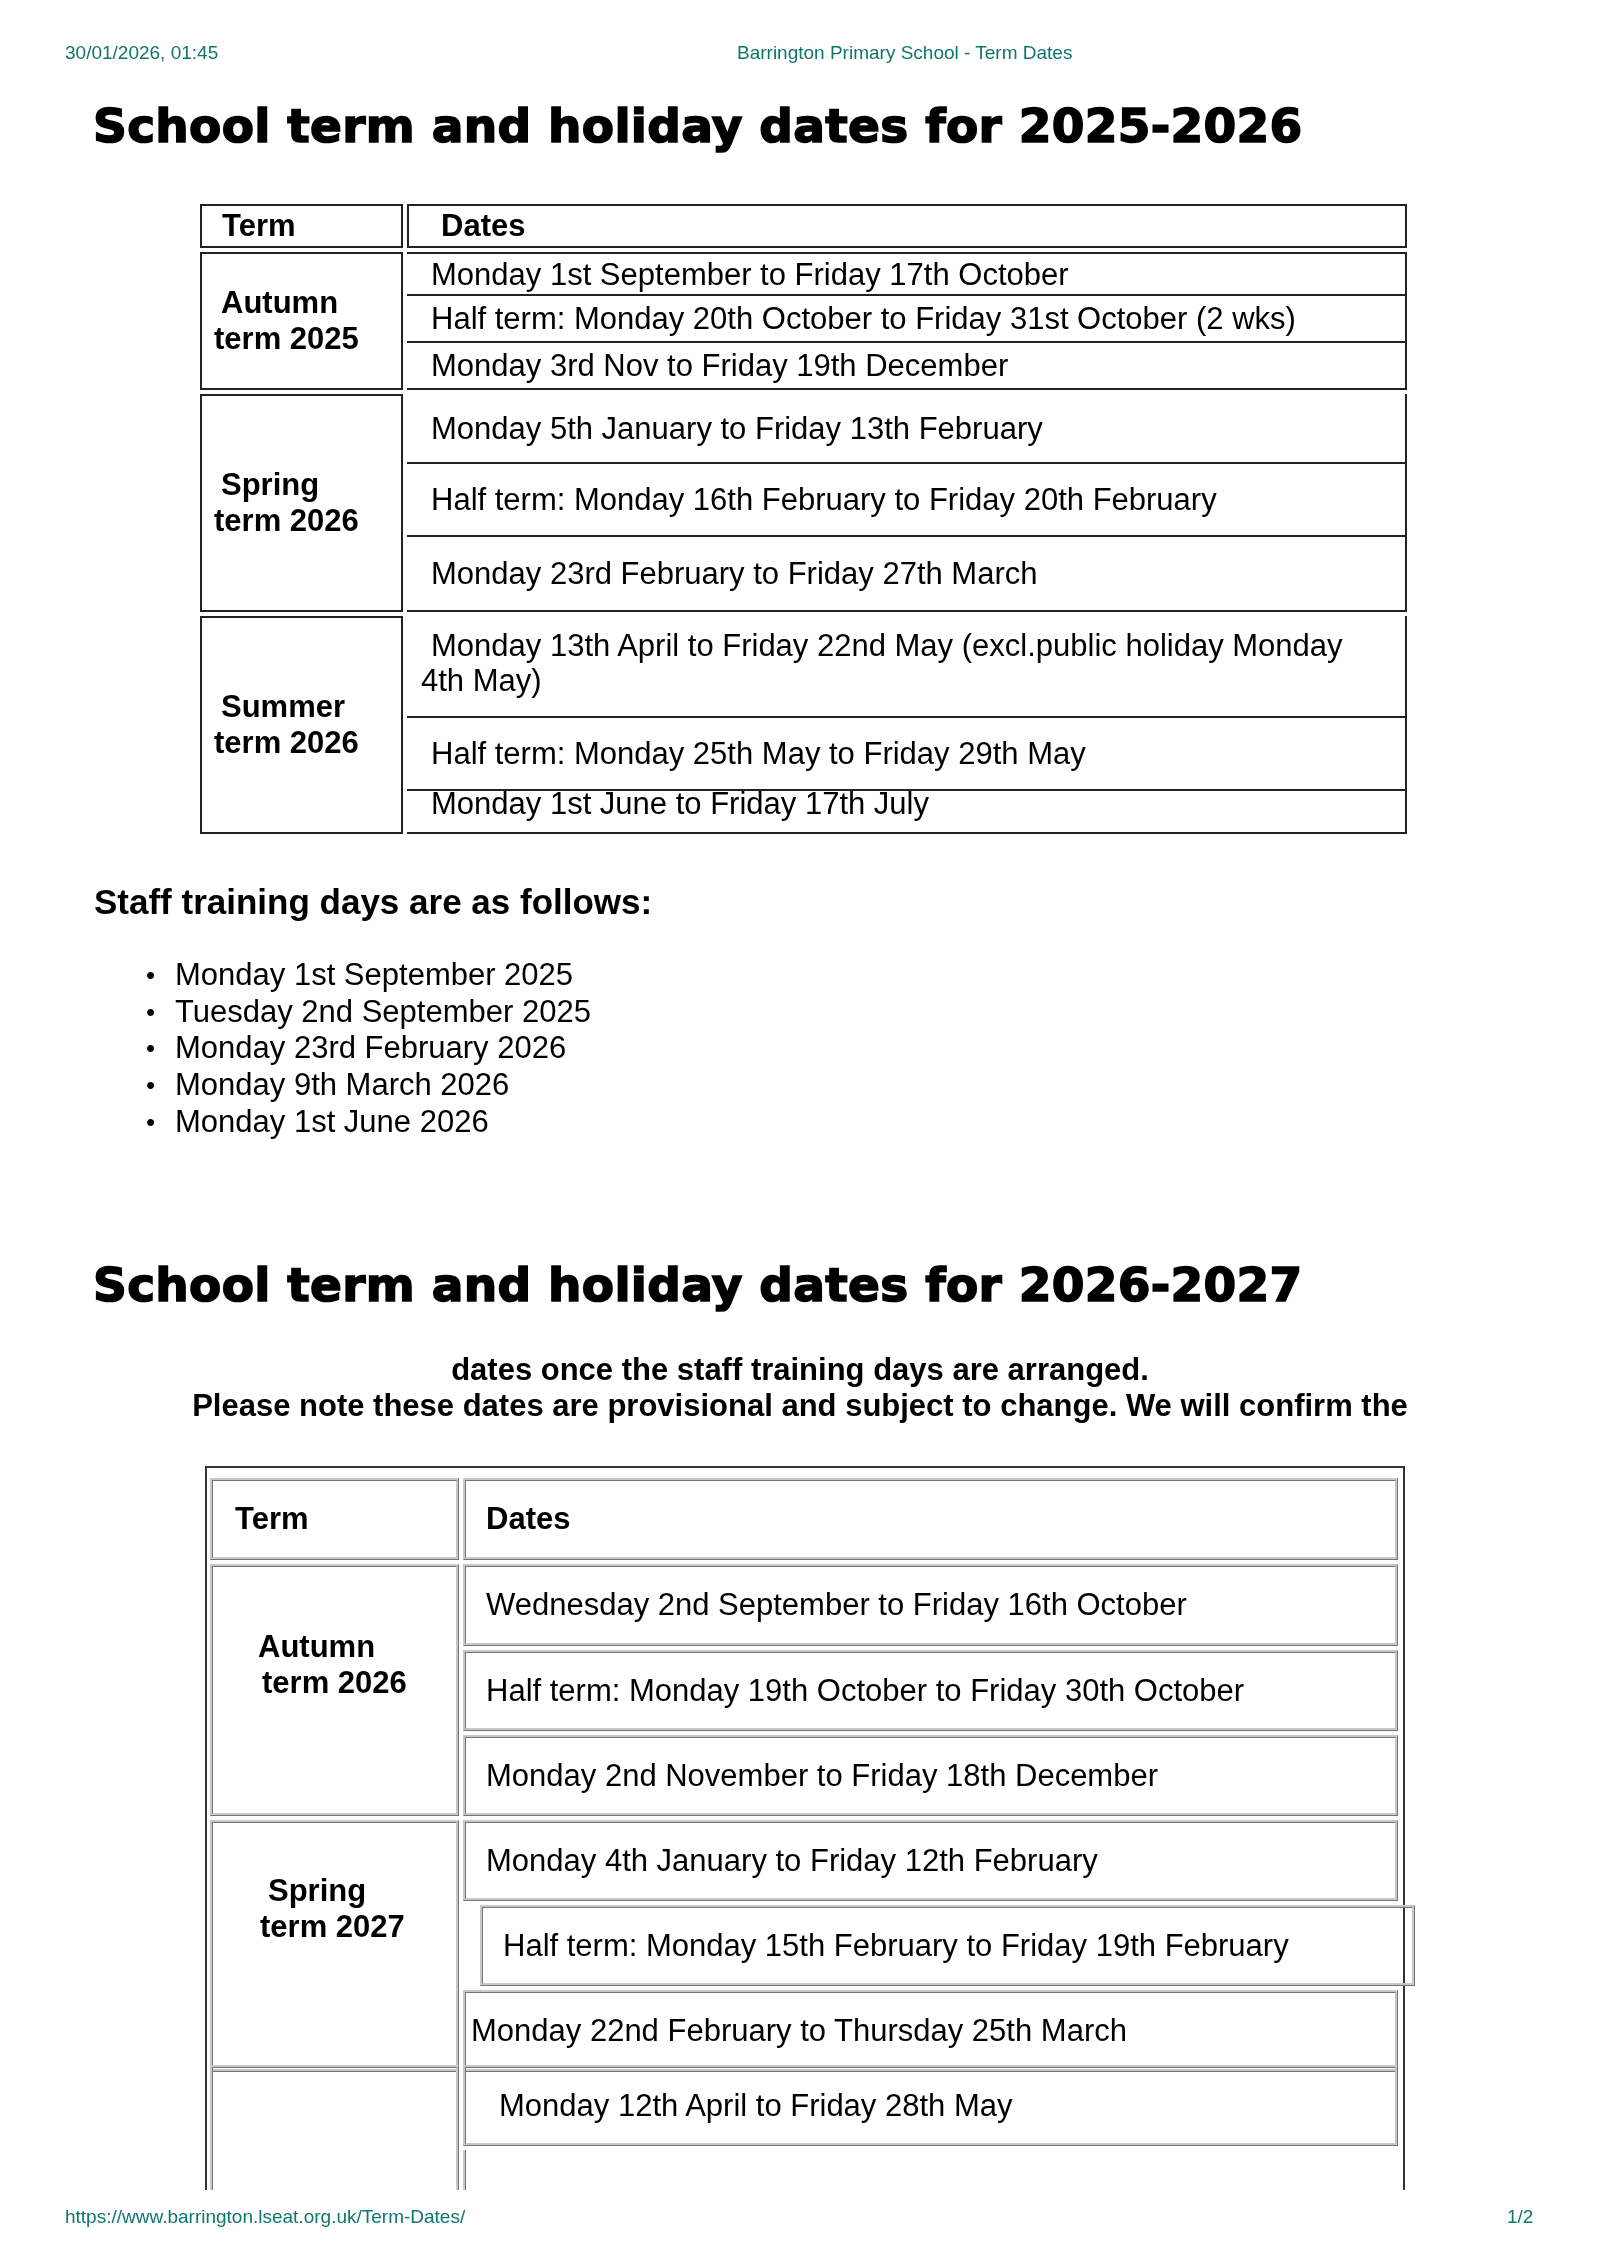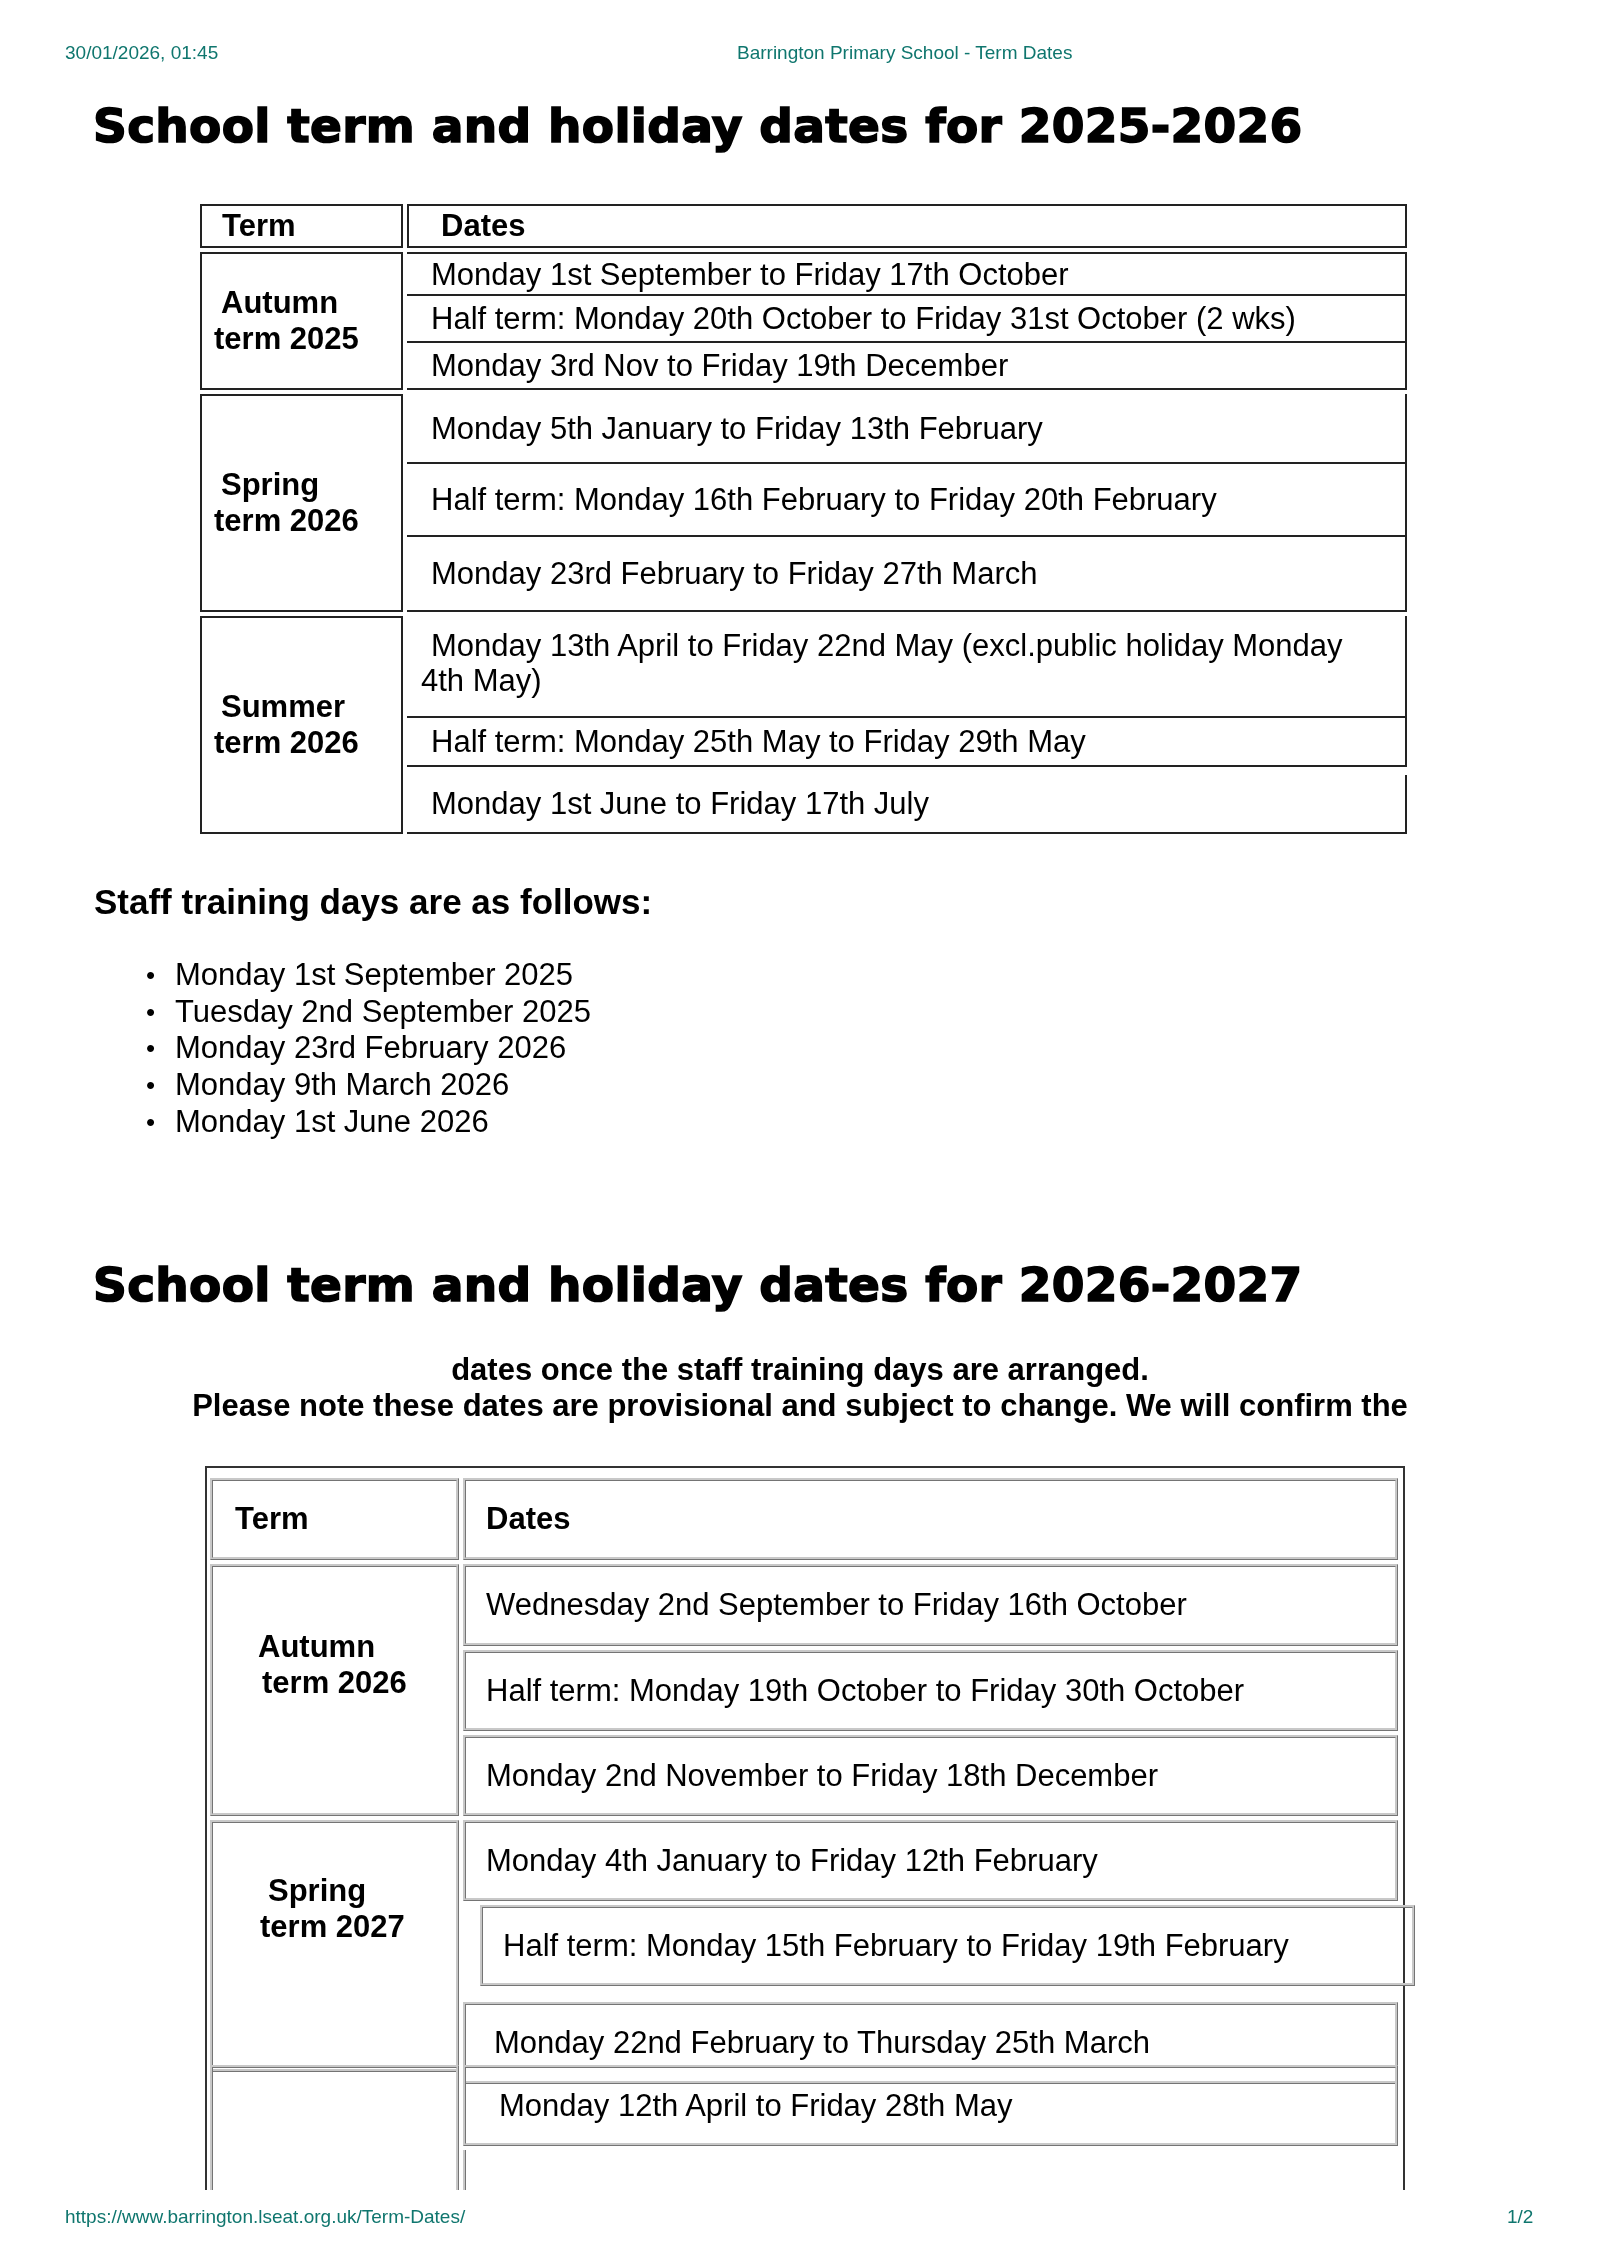--- a/index.html
+++ b/index.html
@@ -73,21 +73,21 @@
   <div class="cell box term" style="left:200px; top:616px; width:203px; height:218px; padding-left:12px;">
     <div>
       <div style="padding-left:7px;">Summer</div>
       <div>term 2026</div>
     </div>
   </div>
   <div class="cell dbox" style="left:407px; top:616px; width:1000px; height:102px; border-top:0; font-size:31px; line-height:35px; padding-top:12px;">
     <div style="padding-left:24px;">Monday 13th April to Friday 22nd May (excl.public holiday Monday</div>
     <div style="padding-left:14px;">4th May)</div>
   </div>
-  <div class="cell dbox date" style="left:407px; top:718px; width:1000px; height:49px; padding-left:24px; border-top:0;">Half term:  Monday 25th May to Friday 29th May</div>
+  <div class="cell dbox date" style="left:407px; top:718px; width:1000px; height:73px; padding-left:24px; border-top:0;">Half term:  Monday 25th May to Friday 29th May</div>
   <div class="cell dbox date" style="left:407px; top:775px; width:1000px; height:59px; padding-left:24px; border-top:0;">Monday 1st June to Friday 17th July</div>
 </div>
 
 <div class="abs h-bold" style="left:94px; top:882px;">Staff training days are as follows:</div>
 <ul class="abs training" style="left:175px; top:957px;">
   <li><span class="bullet">•</span><span>Monday 1st September 2025</span></li>
   <li><span class="bullet">•</span><span>Tuesday 2nd September 2025</span></li>
   <li><span class="bullet">•</span><span>Monday 23rd February 2026</span></li>
   <li><span class="bullet">•</span><span>Monday 9th March 2026</span></li>
   <li><span class="bullet">•</span><span>Monday 1st June 2026</span></li>
@@ -113,21 +113,21 @@
   <div class="cell date" style="left:463px; top:1564px; width:935px; height:82px; padding-left:20px;">Wednesday 2nd September to Friday 16th October</div>
   <div class="cell date" style="left:463px; top:1650px; width:935px; height:81px; padding-left:20px;">Half term:  Monday 19th October to Friday 30th October</div>
   <div class="cell date" style="left:463px; top:1735px; width:935px; height:81px; padding-left:20px;">Monday 2nd November to Friday 18th December</div>
 
   <div class="cell term" style="left:210px; top:1820px; width:249px; height:252px; padding-left:55px; padding-top:50px;">
     <div>Spring</div>
     <div style="padding-left:-10px; margin-left:-8px;">term 2027</div>
   </div>
   <div class="cell date" style="left:463px; top:1820px; width:935px; height:81px; padding-left:20px;">Monday 4th January to Friday 12th February</div>
   <div class="cell date" style="left:480px; top:1905px; width:935px; height:81px; padding-left:20px;">Half term:  Monday 15th February to Friday 19th February</div>
-  <div class="cell date" style="left:463px; top:1990px; width:935px; height:82px; padding-left:28px;margin-top:12px;">Monday 22nd February to Thursday 25th March</div>
+  <div class="cell date" style="left:463px; top:1990px; width:935px; height:82px; padding-left:5px;">Monday 22nd February to Thursday 25th March</div>
 
   <div class="cell term open-bottom" style="left:210px; top:2065px; width:249px; height:125px;">
     <div></div>
     <div></div>
   </div>
   <div class="cell date" style="left:463px; top:2065px; width:935px; height:81px; padding-left:33px;">Monday 12th April to Friday 28th May</div>
   <div class="cell open-bottom" style="left:463px; top:2150px; width:935px; height:40px; border-top:none; border-right:none;"></div>
 </div>
 
 <div class="abs" style="left:0; top:2190px; width:1600px; height:74px; background:#fff;"></div>

